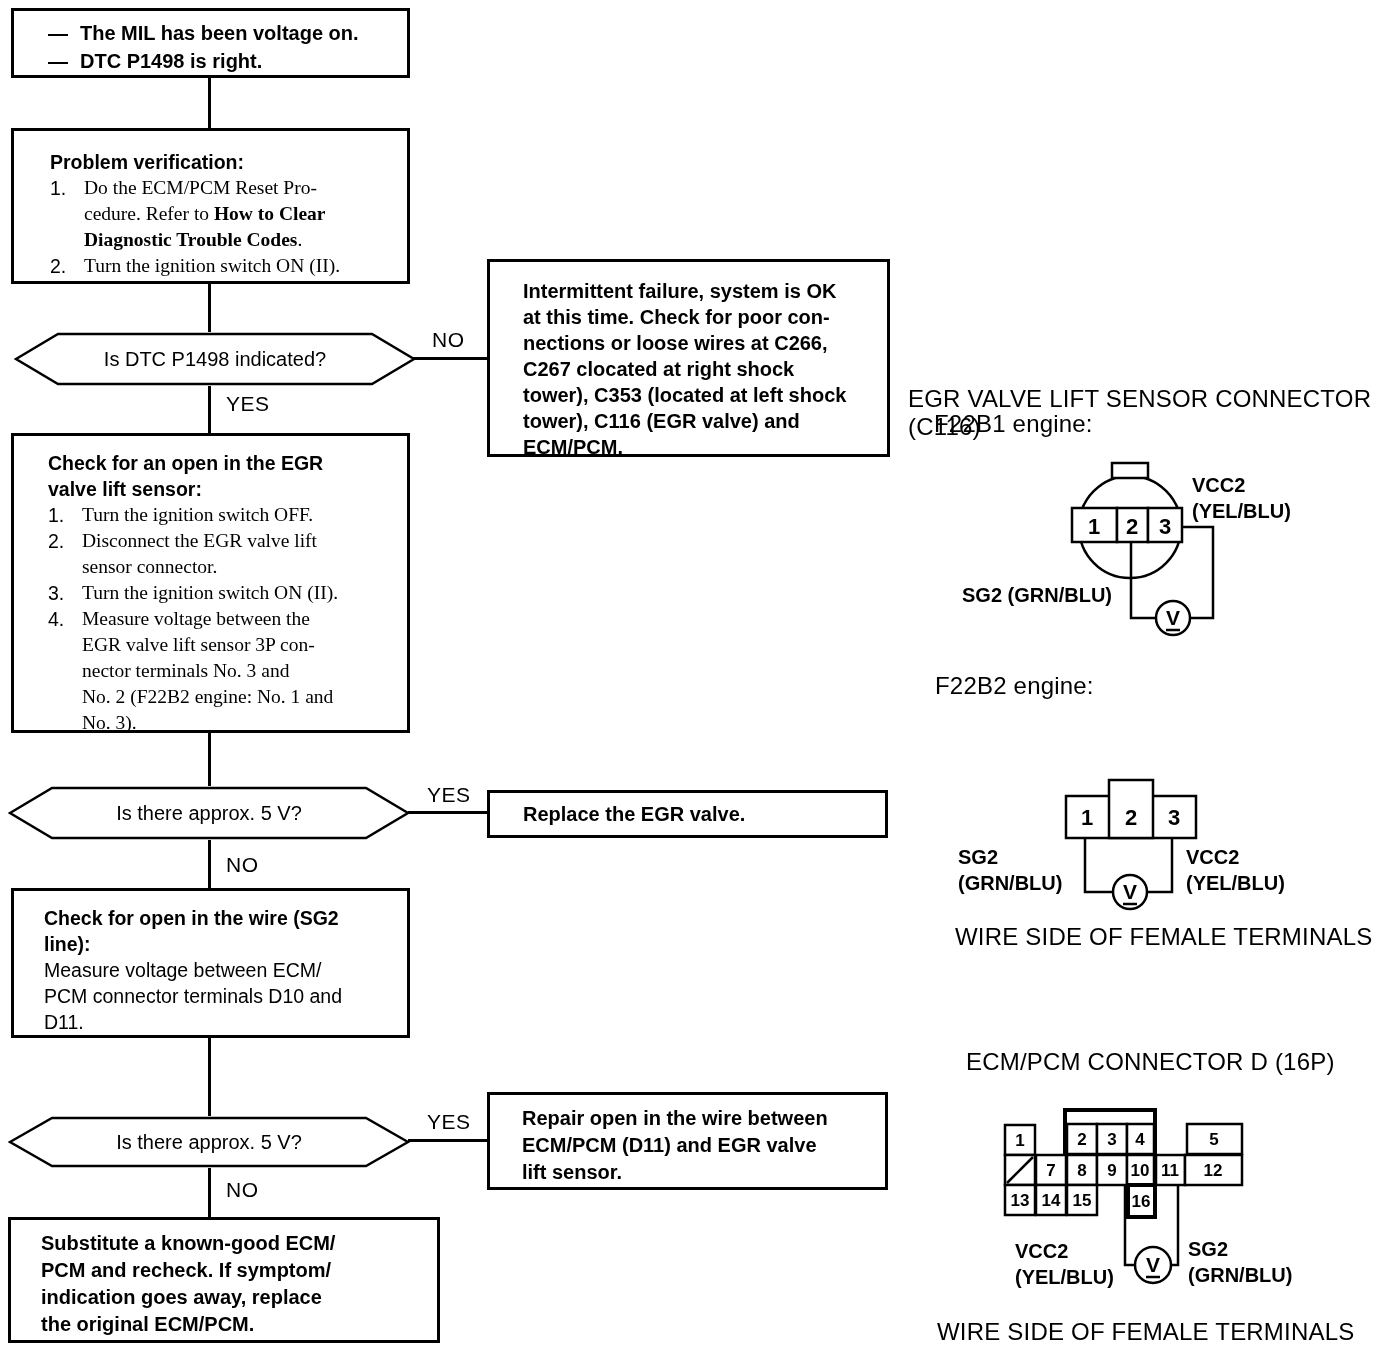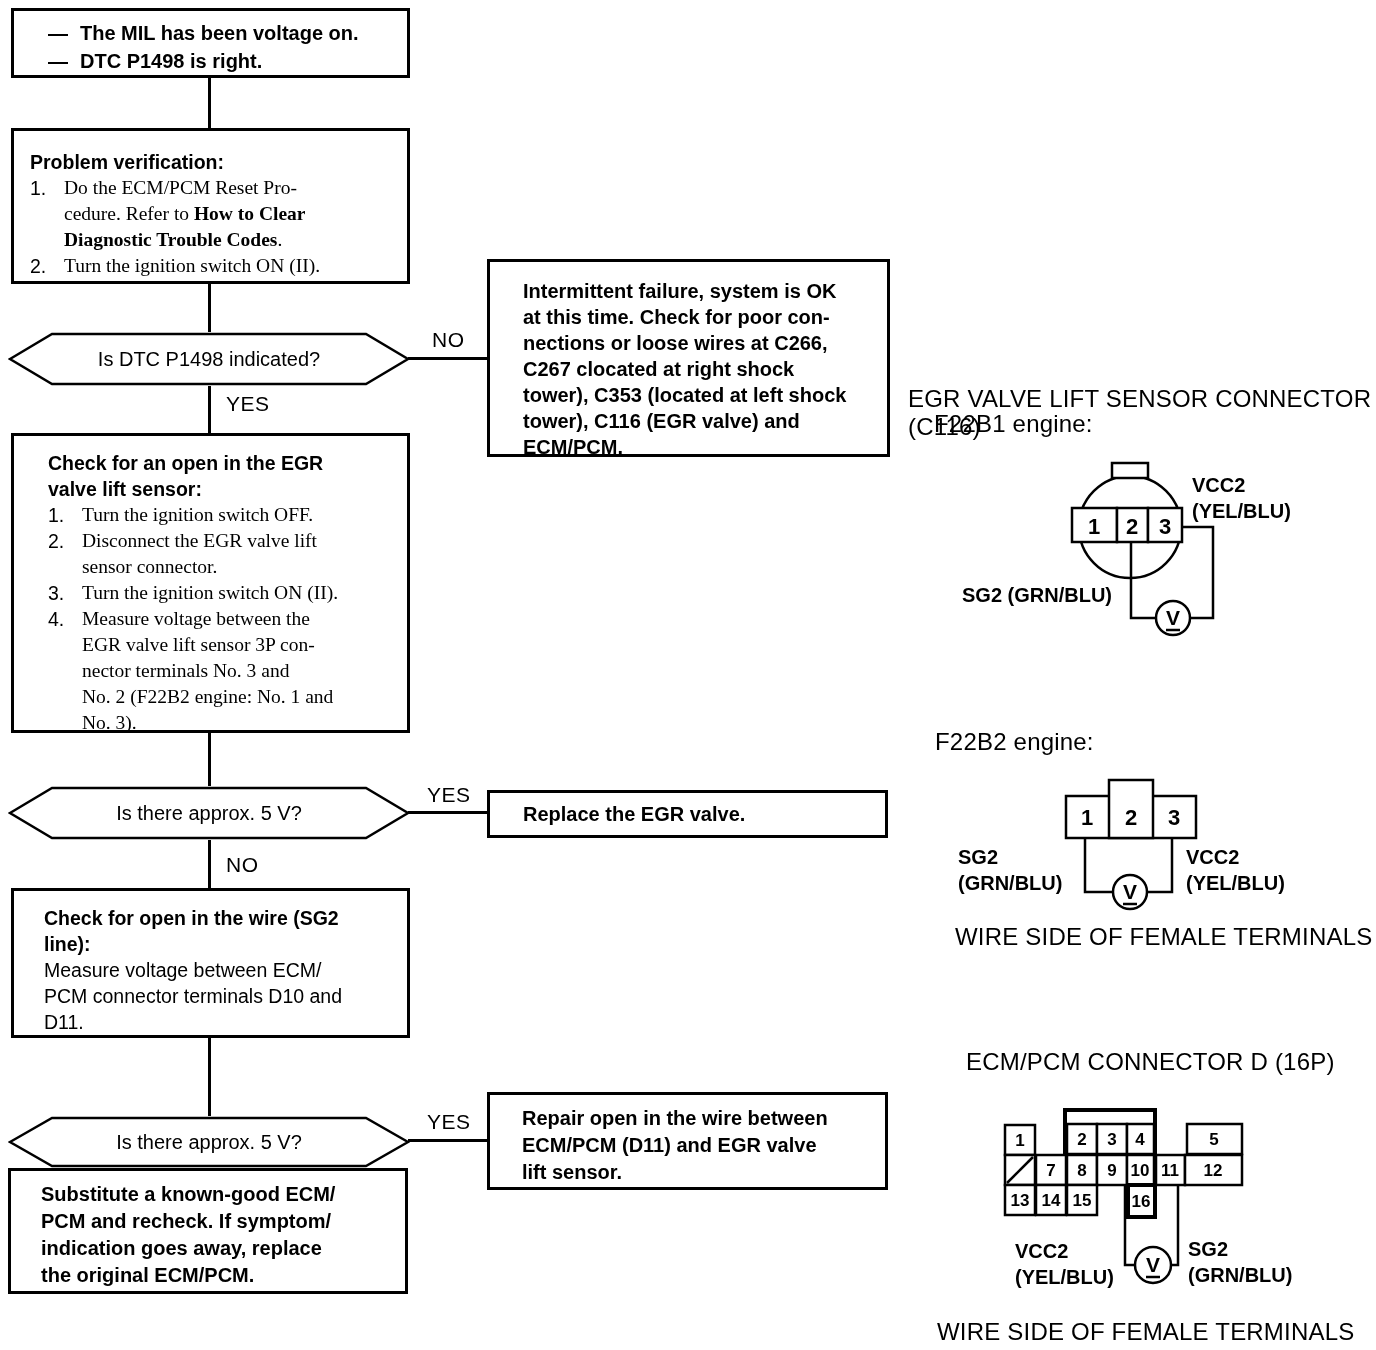--- a/index.html
+++ b/index.html
@@ -52,35 +52,35 @@
     <div class="boldtext" style="line-height:28px;display:flex">
       <span style="width:32px">—</span>
       <span>The MIL has been voltage on.</span>
     </div>
     <div class="boldtext" style="line-height:28px;display:flex">
       <span style="width:32px">—</span>
       <span>DTC P1498 is right.</span>
     </div>
   </div>
 
-  <div class="fbox" style="left:11px;top:128px;width:399px;height:156px;padding:18px 18px 0 16px">
+  <div class="fbox" style="left:11px;top:128px;width:399px;height:156px;padding:18px 18px 0 36px">
     <div class="boxtext b">Problem verification:</div>
     <div class="boxtext li">
       <span class="num">1.</span>
       <div class="litext pre"><span>Do the ECM/PCM Reset Pro-
 cedure. Refer to </span><span class="b">How to Clear
 Diagnostic Trouble Codes</span><span>.</span></div>
     </div>
     <div class="boxtext li">
       <span class="num">2.</span>
       <div class="litext pre">Turn the ignition switch ON (II).</div>
     </div>
   </div>
 
-  <div class="hex" style="left:8px;top:332px;width:402px;height:54px">
+  <div class="hex" style="left:14px;top:332px;width:402px;height:54px">
     <svg width="402" height="54" viewBox="0 0 402 54">
       <polygon class="shape" stroke-width="3" points="2,27 44,2 358,2 400,27 358,52 44,52"></polygon>
     </svg>
     <div class="hex-label">Is DTC P1498 indicated?</div>
   </div>
   <div class="branch" style="left:432px;top:328px">NO</div>
   <div class="branch" style="left:226px;top:392px">YES</div>
 
   <div class="fbox" style="left:487px;top:259px;width:403px;height:198px;padding:16px 18px 0 33px">
     <div class="boldtext pre">Intermittent failure, system is OK
@@ -147,21 +147,21 @@
   </div>
   <div class="branch" style="left:427px;top:1110px">YES</div>
   <div class="branch" style="left:226px;top:1178px">NO</div>
 
   <div class="fbox" style="left:487px;top:1092px;width:401px;height:98px;padding:10px 18px 0 32px">
     <div class="boldtext pre" style="line-height:27px">Repair open in the wire between
 ECM/PCM (D11) and EGR valve
 lift sensor.</div>
   </div>
 
-  <div class="fbox" style="left:8px;top:1168px;width:400px;height:126px;padding:10px 6px 0 30px">
+  <div class="fbox" style="left:8px;top:1217px;width:432px;height:126px;padding:10px 6px 0 30px">
     <div class="boldtext pre" style="line-height:27px">Substitute a known-good ECM/
 PCM and recheck. If symptom/
 indication goes away, replace
 the original ECM/PCM.</div>
   </div>
 
   <div class="dtitle" style="left:908px;top:385px">EGR VALVE LIFT SENSOR CONNECTOR (C116)</div>
   <div class="dtitle" style="left:934px;top:410px">F22B1 engine:</div>
 
   <svg class="abs" style="left:1040px;top:440px" width="280" height="205" viewBox="0 0 280 205">
@@ -176,21 +176,21 @@
     <text class="pin" x="92" y="94">2</text>
     <text class="pin" x="125" y="94">3</text>
     <circle class="shape" stroke-width="3" cx="133" cy="178" r="17"></circle>
     <text class="vsym" x="133" y="185">V</text>
     <line class="wire" x1="126" y1="190" x2="140" y2="190"></line>
   </svg>
   <div class="dlabel" style="left:962px;top:582px">SG2 (GRN/BLU)</div>
   <div class="dlabel" style="left:1192px;top:472px">VCC2
 (YEL/BLU)</div>
 
-  <div class="dtitle" style="left:935px;top:728px">F22B2 engine:</div>
+  <div class="dtitle" style="left:935px;top:672px">F22B2 engine:</div>
 
   <svg class="abs" style="left:1050px;top:775px" width="200" height="145" viewBox="0 0 200 145">
     <path class="wire" d="M35 63 V117 H63"></path>
     <path class="wire" d="M122 63 V117 H97"></path>
     <rect class="shape" stroke-width="3" x="16" y="21" width="130" height="42"></rect>
     <rect class="shape" stroke-width="3" x="59" y="5" width="44" height="58"></rect>
     <text class="pin" x="37" y="50">1</text>
     <text class="pin" x="81" y="50">2</text>
     <text class="pin" x="124" y="50">3</text>
     <circle class="shape" stroke-width="3" cx="80" cy="117" r="17"></circle>

